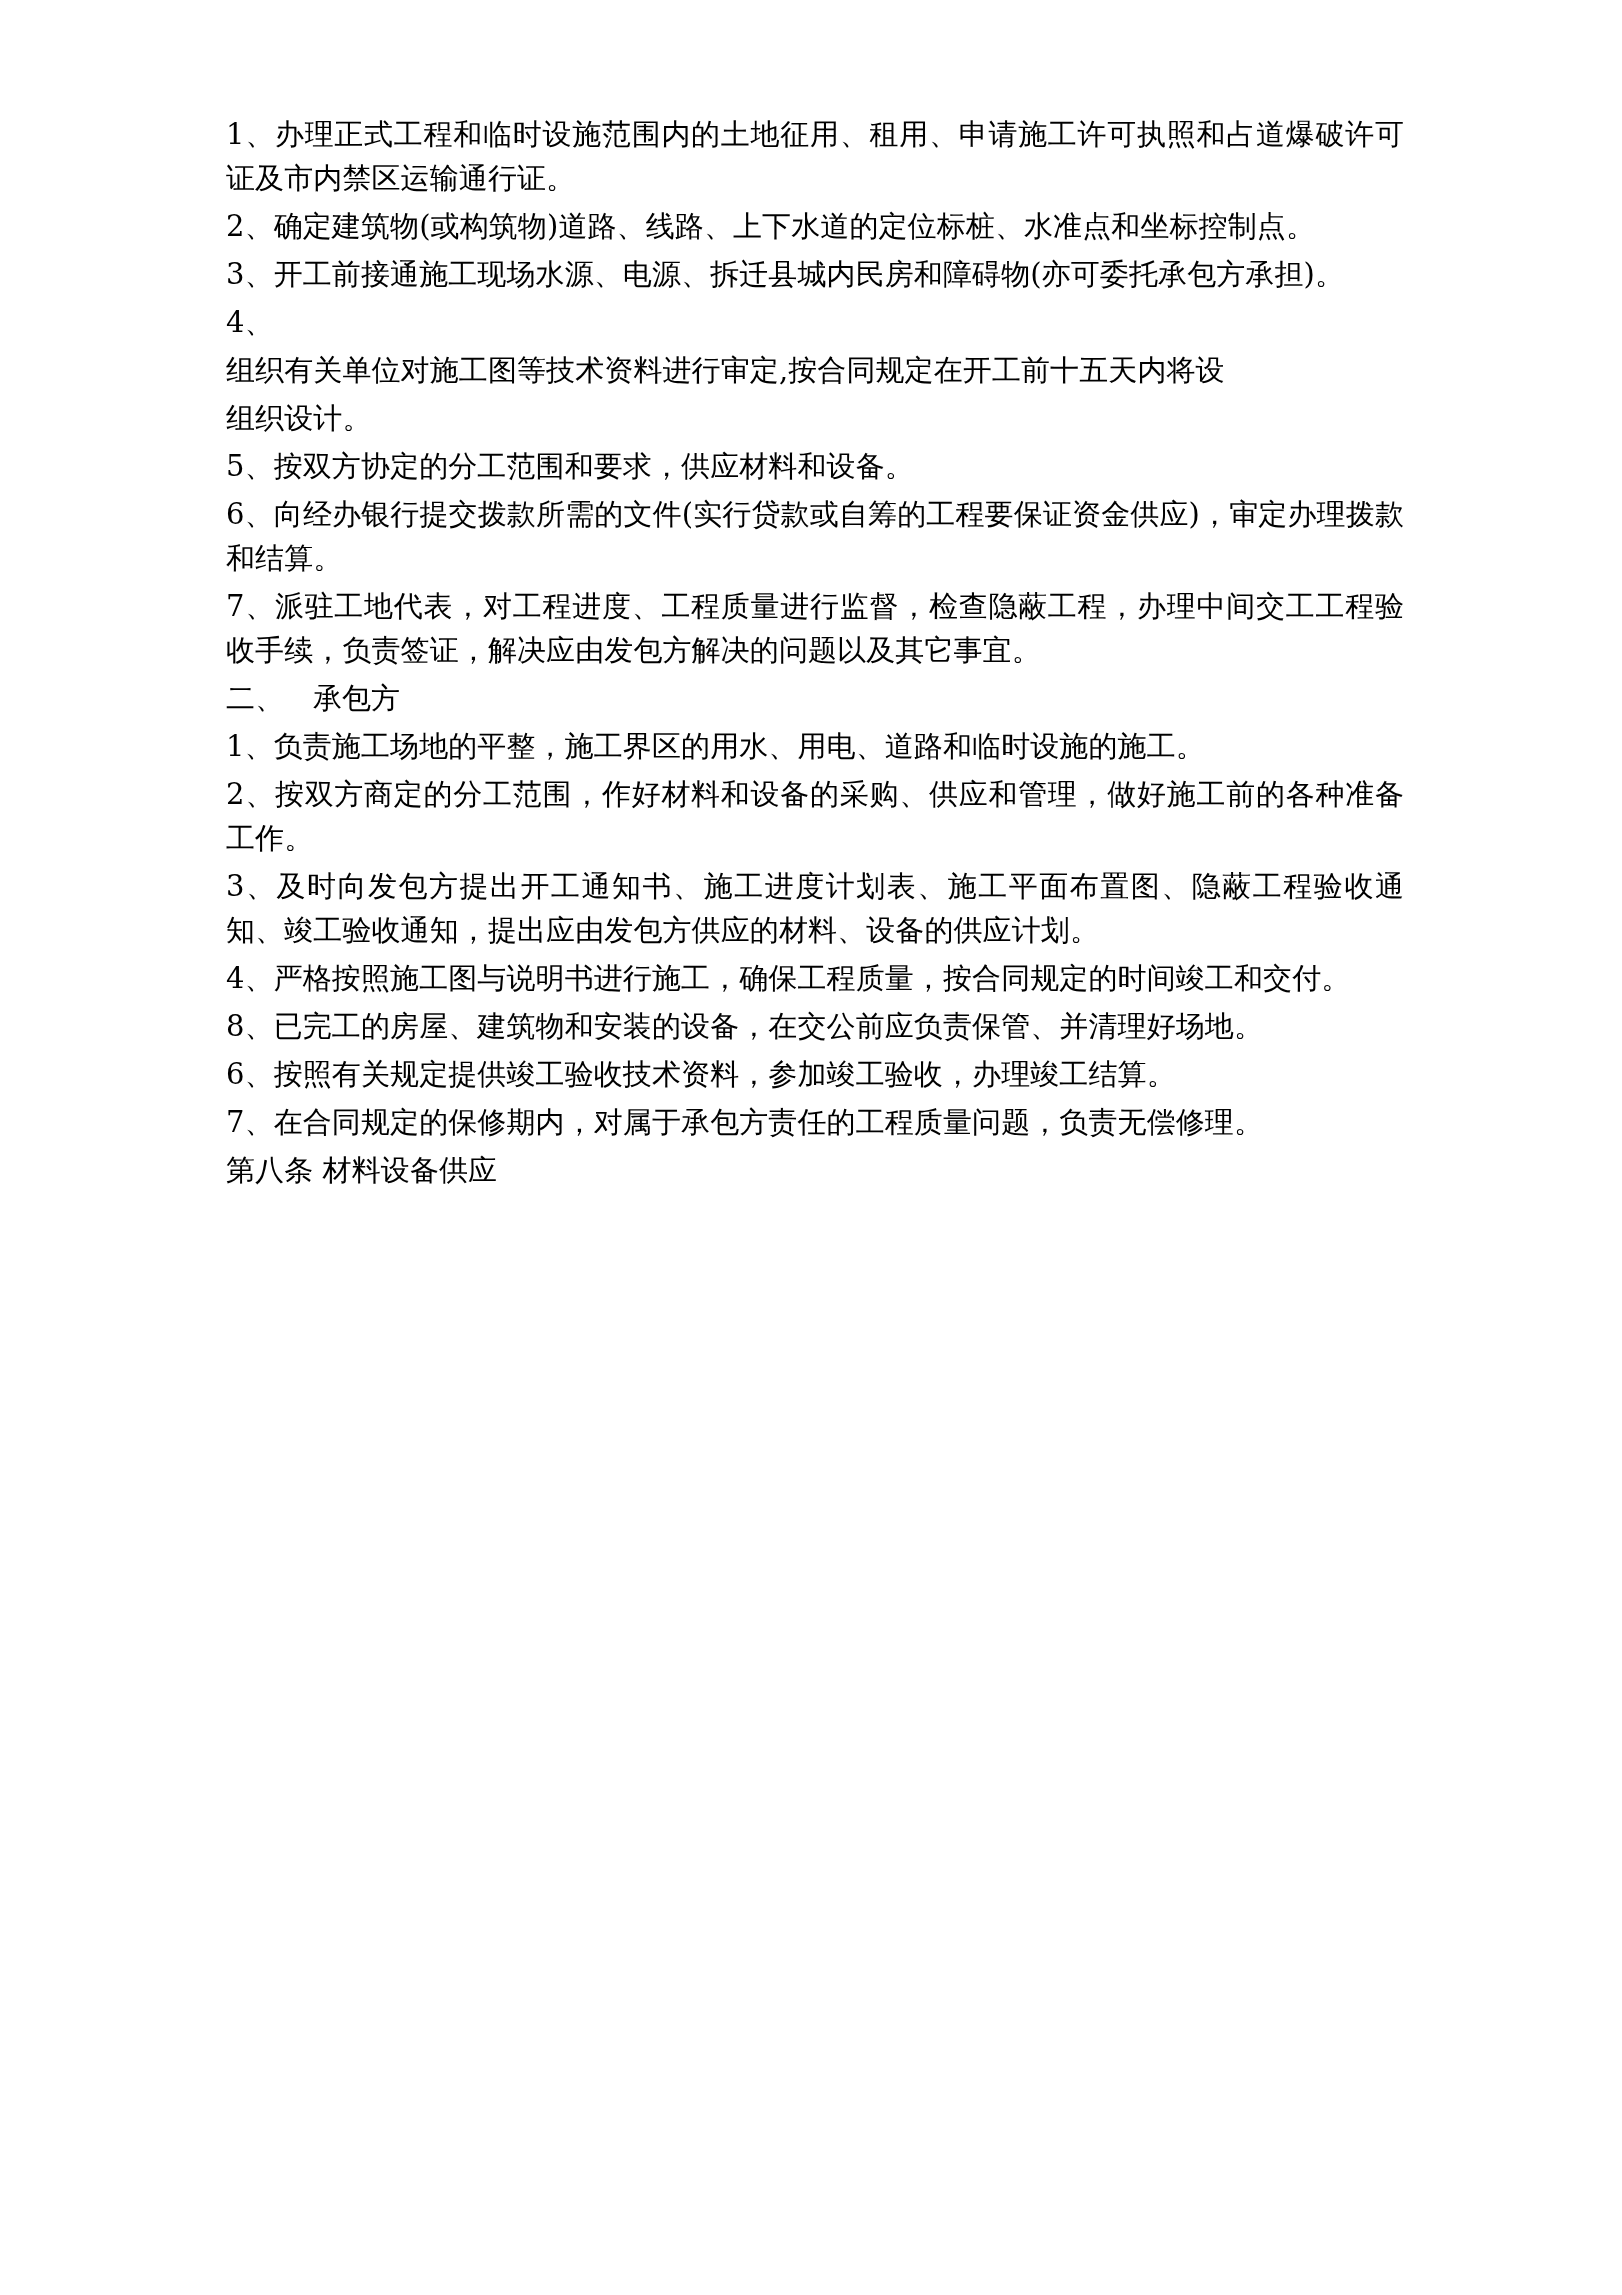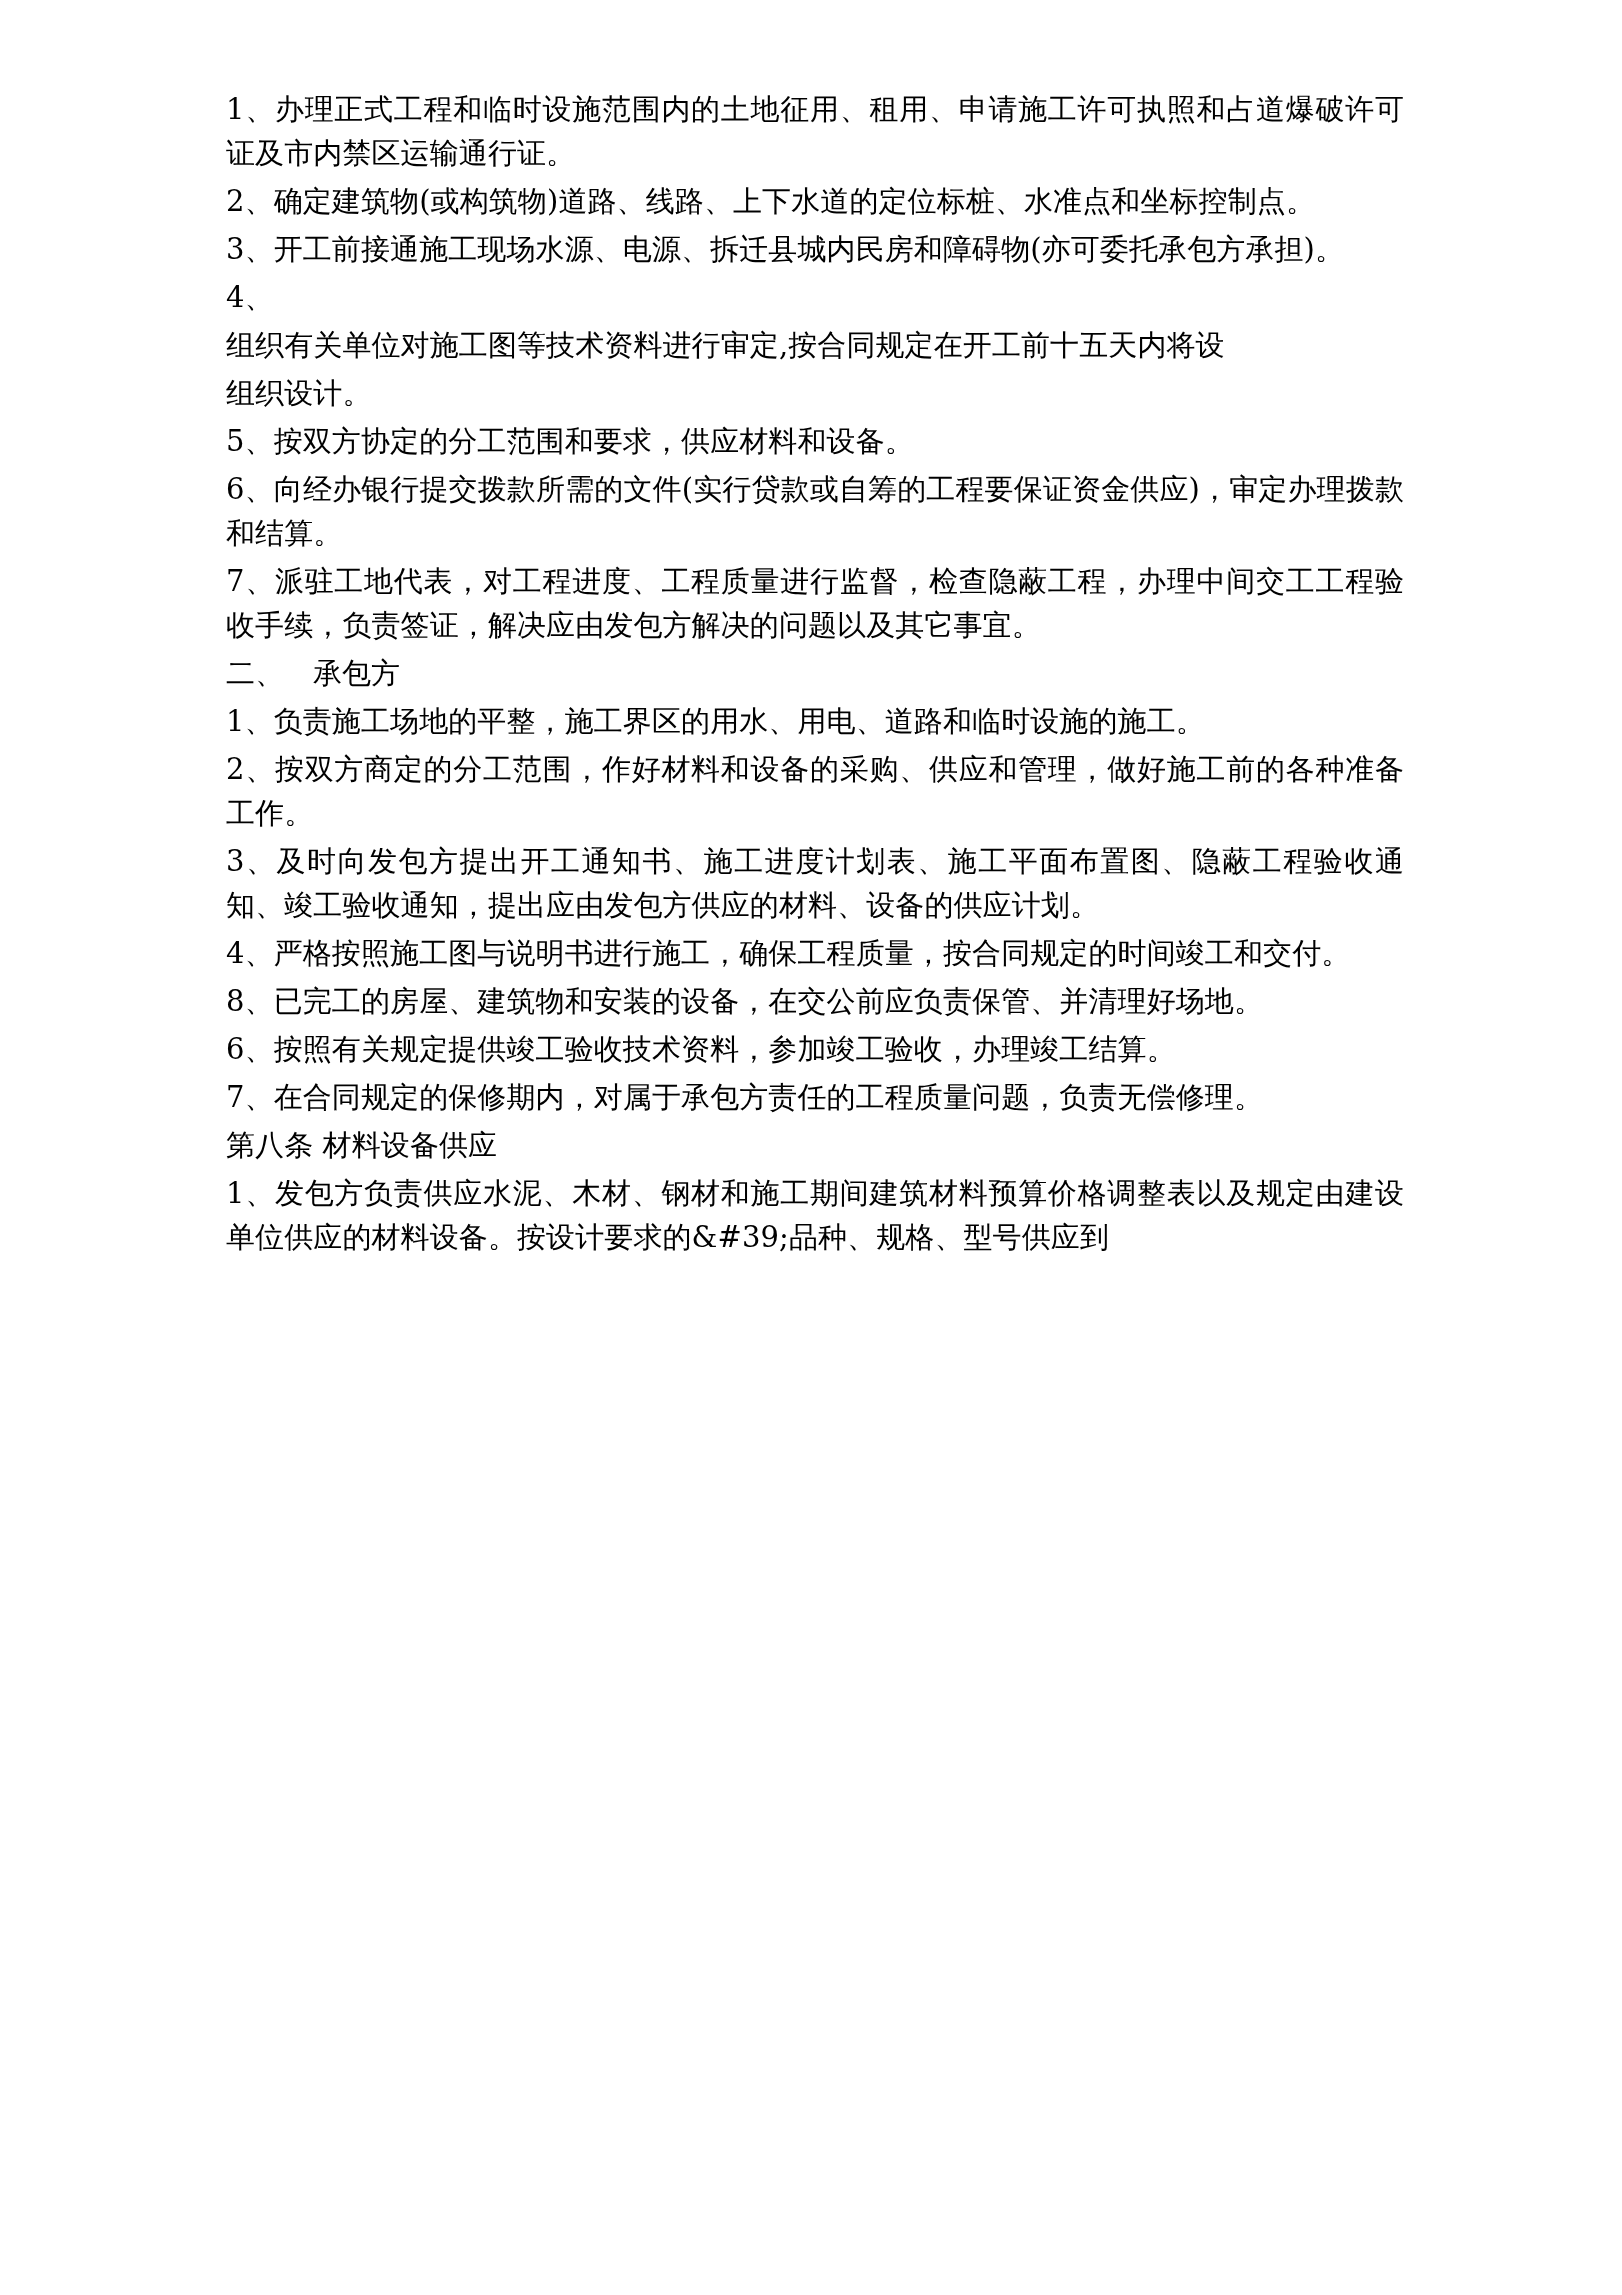--- a/index.html
+++ b/index.html
@@ -13,21 +13,21 @@
     font-family: "Liberation Serif", "DejaVu Serif", serif;
     color: #000000;
     -webkit-font-smoothing: antialiased;
   }
   .page {
     position: relative;
     width: 1623px;
     height: 1927px;
     background: #ffffff;
     box-sizing: border-box;
-    padding: 87px 164px 131px 226px;
+    padding: 112px 164px 131px 226px;
   }
   .doc-body {
     width: 1178px;
   }
   p.para {
     margin: 0 0 3.9px 0;
     font-size: 29px;
     line-height: 1.52;
     text-align: justify;
     text-justify: inter-ideograph;
@@ -75,17 +75,16 @@
 
     <p class="para">1、负责施工场地的平整，施工界区的用水、用电、道路和临时设施的施工。</p>
     <p class="para">2、按双方商定的分工范围，作好材料和设备的采购、供应和管理，做好施工前的各种准备工作。</p>
     <p class="para">3、及时向发包方提出开工通知书、施工进度计划表、施工平面布置图、隐蔽工程验收通知、竣工验收通知，提出应由发包方供应的材料、设备的供应计划。</p>
     <p class="para">4、严格按照施工图与说明书进行施工，确保工程质量，按合同规定的时间竣工和交付。</p>
     <p class="para">8、已完工的房屋、建筑物和安装的设备，在交公前应负责保管、并清理好场地。</p>
     <p class="para">6、按照有关规定提供竣工验收技术资料，参加竣工验收，办理竣工结算。</p>
     <p class="para">7、在合同规定的保修期内，对属于承包方责任的工程质量问题，负责无偿修理。</p>
 
     <p class="para">第八条 材料设备供应</p>
-    <p class="para">1、发包方负责供应水泥、木材、钢材和施工期间建筑材料预算价格调整表以及规定由建设单位供应的材料设备。按设计要求的&amp;#39;品种、规格、型号供应到</p>
 
   </div>
 </div>
 
 
 </body></html>

